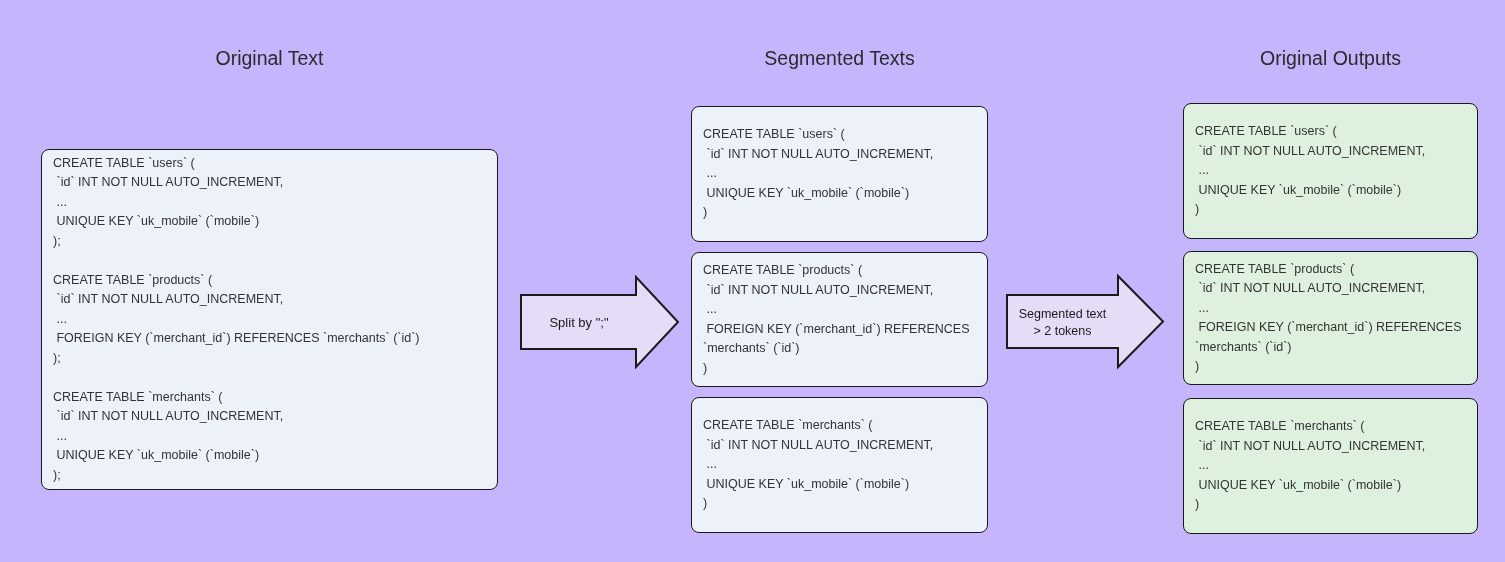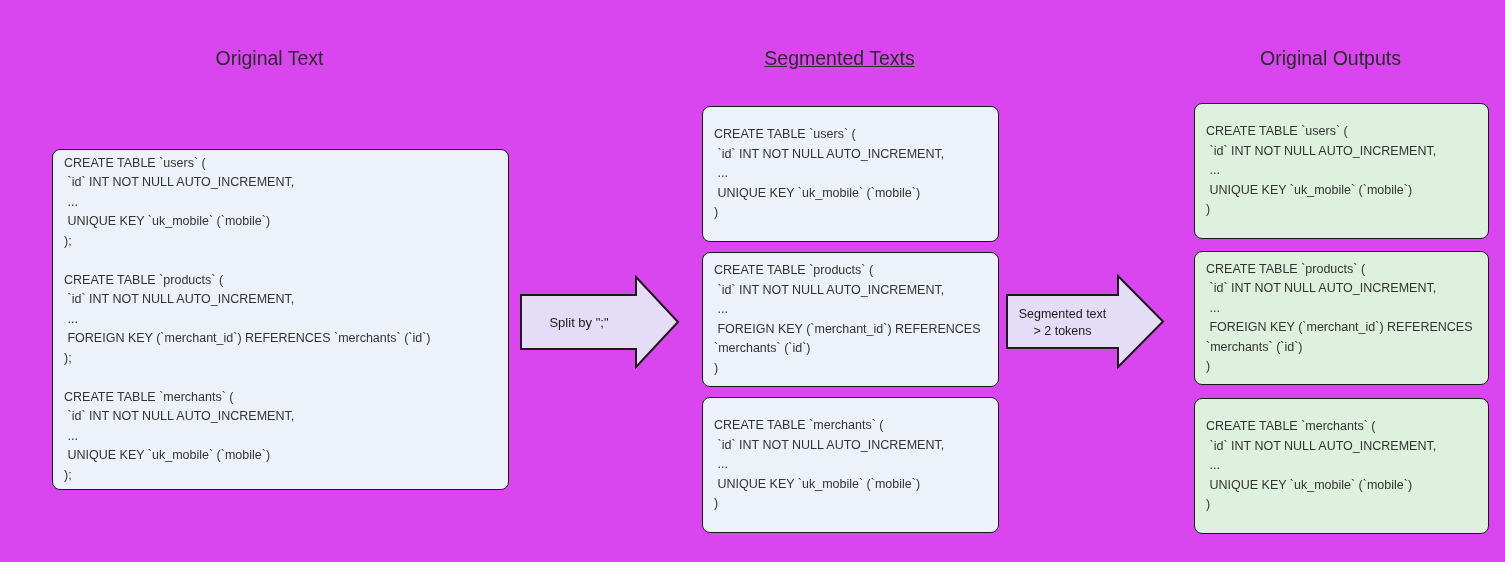--- a/index.html
+++ b/index.html
@@ -1,46 +1,45 @@
 <!DOCTYPE html>
 <html><head>
 <meta charset="utf-8">
 <style>
   html, body { margin: 0; padding: 0; background: #ffffff; }
   .canvas {
     position: relative;
     width: 1505px;
     height: 562px;
-    background: #d946ef;
+    background: #c4b5fd;
     font-family: "Liberation Sans", sans-serif;
     color: #333333;
     overflow: hidden;
   }
   .col-title {
     position: absolute;
     top: 44px;
     height: 28px;
     font-size: 19.5px;
     line-height: 28px;
     text-align: center;
     color: #2b2b2b;
   }
   .title-original { left: 41px;  width: 457px; }
-  .title-segmented { left: 691px; width: 297px; text-decoration: underline; }
+  .title-segmented { left: 691px; width: 297px; }
   .title-chunked { left: 1183px; width: 295px; }
 
   .box {
     position: absolute;
     border: 1.5px solid #1a1a1a;
     border-radius: 8px;
     box-sizing: border-box;
     display: flex;
     flex-direction: column;
     justify-content: center;
-    margin-left: 11px;
   }
   .box-blue  { background: #edf1fa; }
   .box-green { background: #def1df; }
 
   .code {
     white-space: pre-wrap;
     font-size: 12.5px;
     line-height: 19.5px;
     padding: 0 11px;
     color: #333333;

